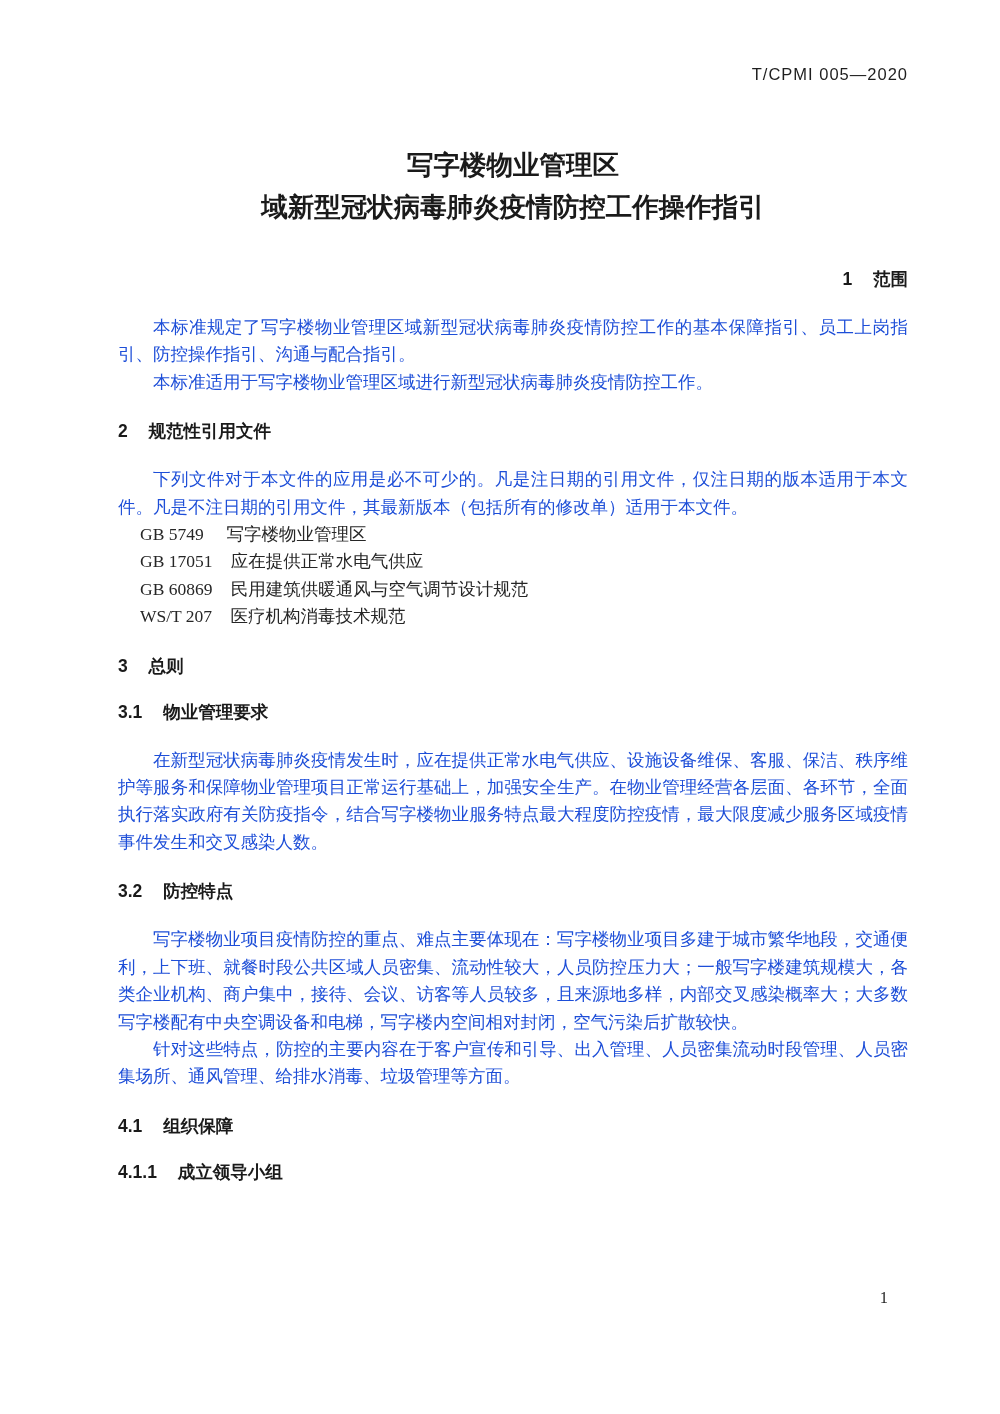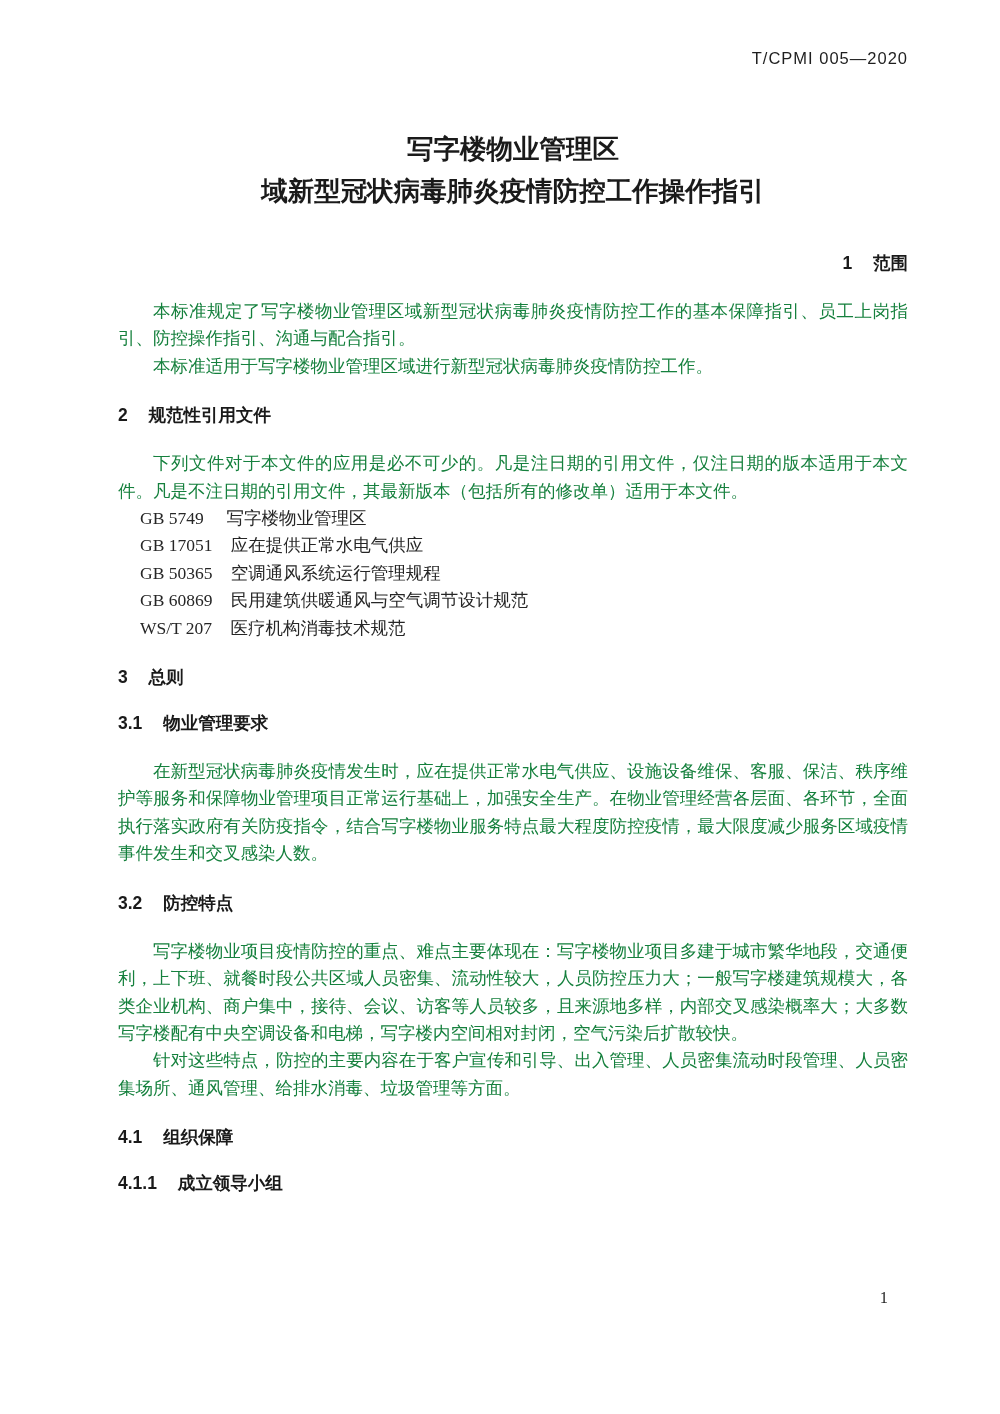--- a/index.html
+++ b/index.html
@@ -5,21 +5,21 @@
   * { margin: 0; padding: 0; box-sizing: border-box; }
   html, body { background: #ffffff; }
   .page {
     position: relative;
     width: 1000px;
     height: 1414px;
     margin: 0 auto;
     background: #ffffff;
     font-family: "Liberation Serif", "DejaVu Serif", serif;
     color: #262626;
-    padding: 48px 92px 0 118px;
+    padding: 64px 92px 0 118px;
     overflow: hidden;
   }
   .doc-header {
     text-align: right;
     font-family: "Liberation Sans", "DejaVu Sans", sans-serif;
     font-size: 16.5px;
     line-height: 20px;
     letter-spacing: 1px;
     color: #1e1e1e;
   }
@@ -42,21 +42,21 @@
     margin-top: 24px;
     margin-bottom: 24px;
   }
   .heading.first { margin-top: 40px; text-align: right; }
   .h-num { display: inline-block; margin-right: 16px; }
   .body-p {
     font-size: 17.5px;
     line-height: 27.4px;
     text-align: justify;
     text-indent: 2em;
-    color: #15803d;
+    color: #1d4ed8;
   }
   .ref-list { list-style: none; }
   .ref-item {
     font-size: 17.5px;
     line-height: 27.4px;
     padding-left: 22px;
     white-space: nowrap;
   }
   .ref-code { display: inline-block; min-width: 68px; margin-right: 14px; }
   .page-number {
@@ -100,24 +100,20 @@
     <ul class="ref-list">
       <li class="ref-item">
         <span class="ref-code">GB 5749</span>
         <span class="ref-name">写字楼物业管理区</span>
       </li>
       <li class="ref-item">
         <span class="ref-code">GB 17051</span>
         <span class="ref-name">应在提供正常水电气供应</span>
       </li>
       <li class="ref-item">
-        <span class="ref-code">GB 50365</span>
-        <span class="ref-name">空调通风系统运行管理规程</span>
-      </li>
-      <li class="ref-item">
         <span class="ref-code">GB 60869</span>
         <span class="ref-name">民用建筑供暖通风与空气调节设计规范</span>
       </li>
       <li class="ref-item">
         <span class="ref-code">WS/T 207</span>
         <span class="ref-name">医疗机构消毒技术规范</span>
       </li>
     </ul>
   </div>
 

